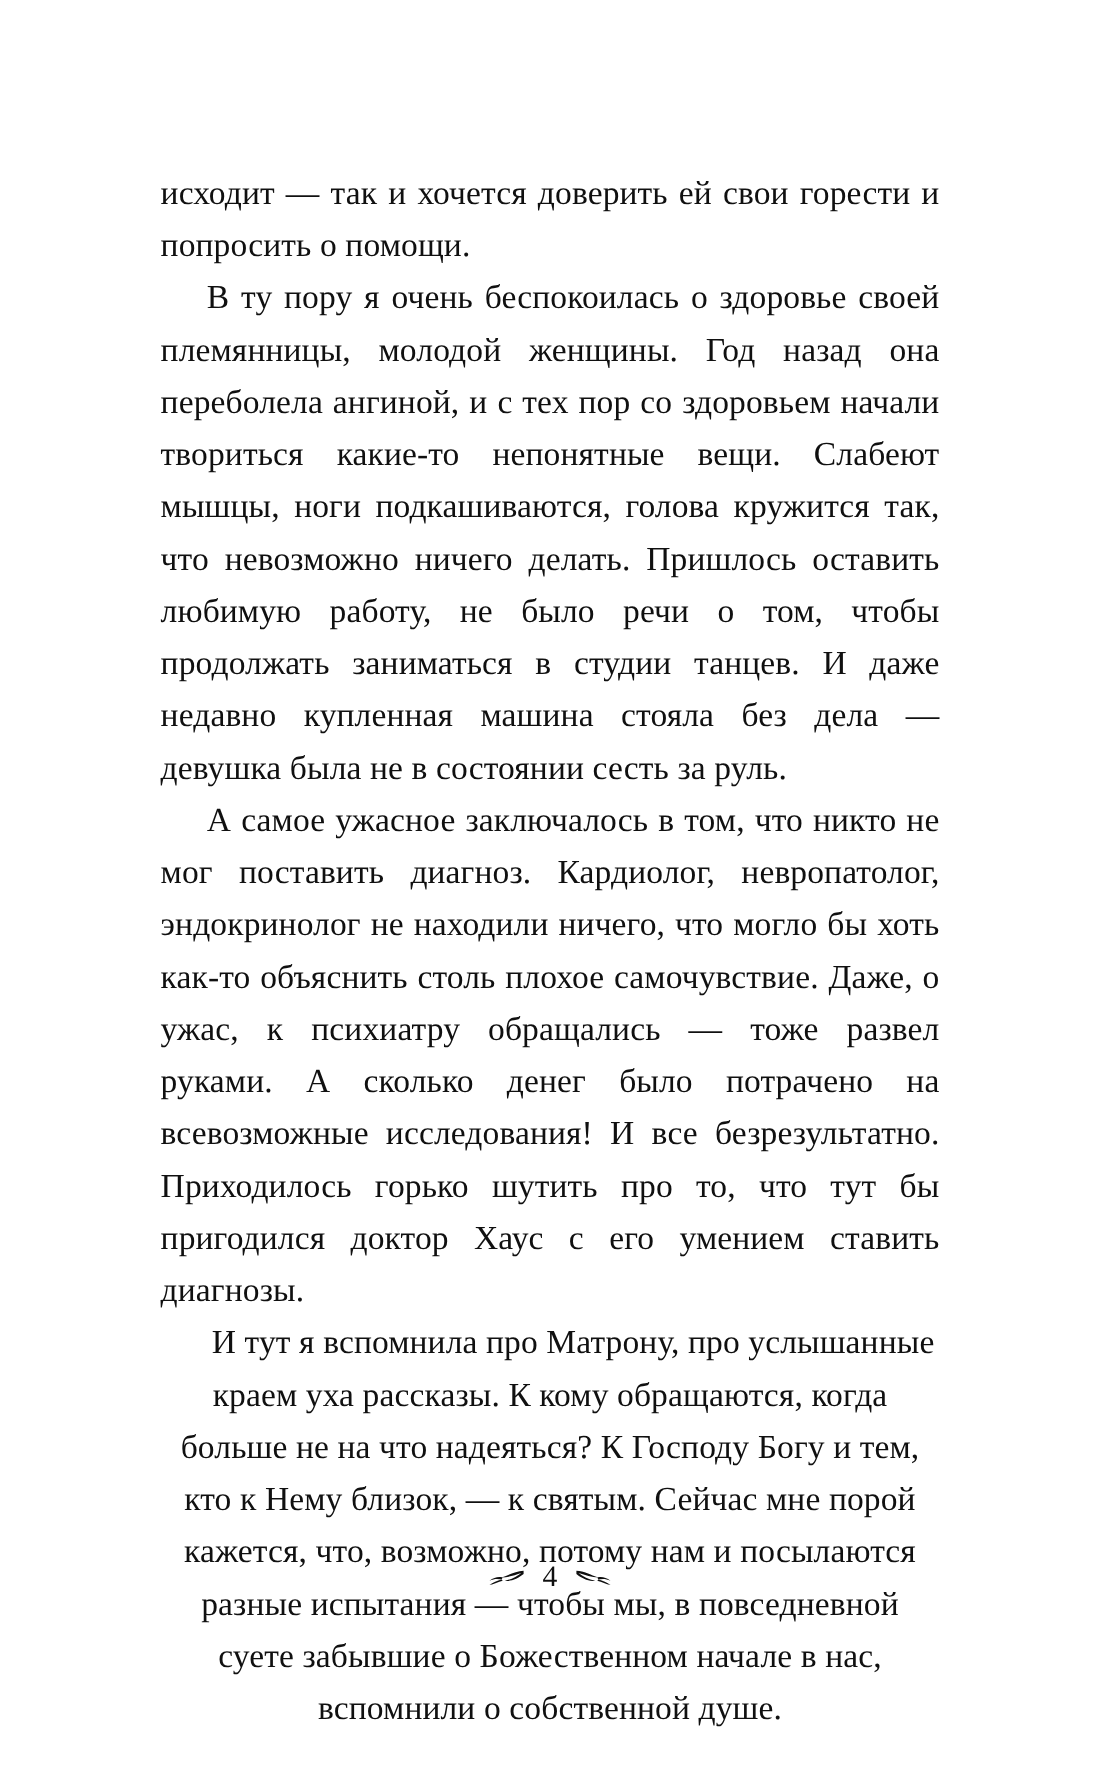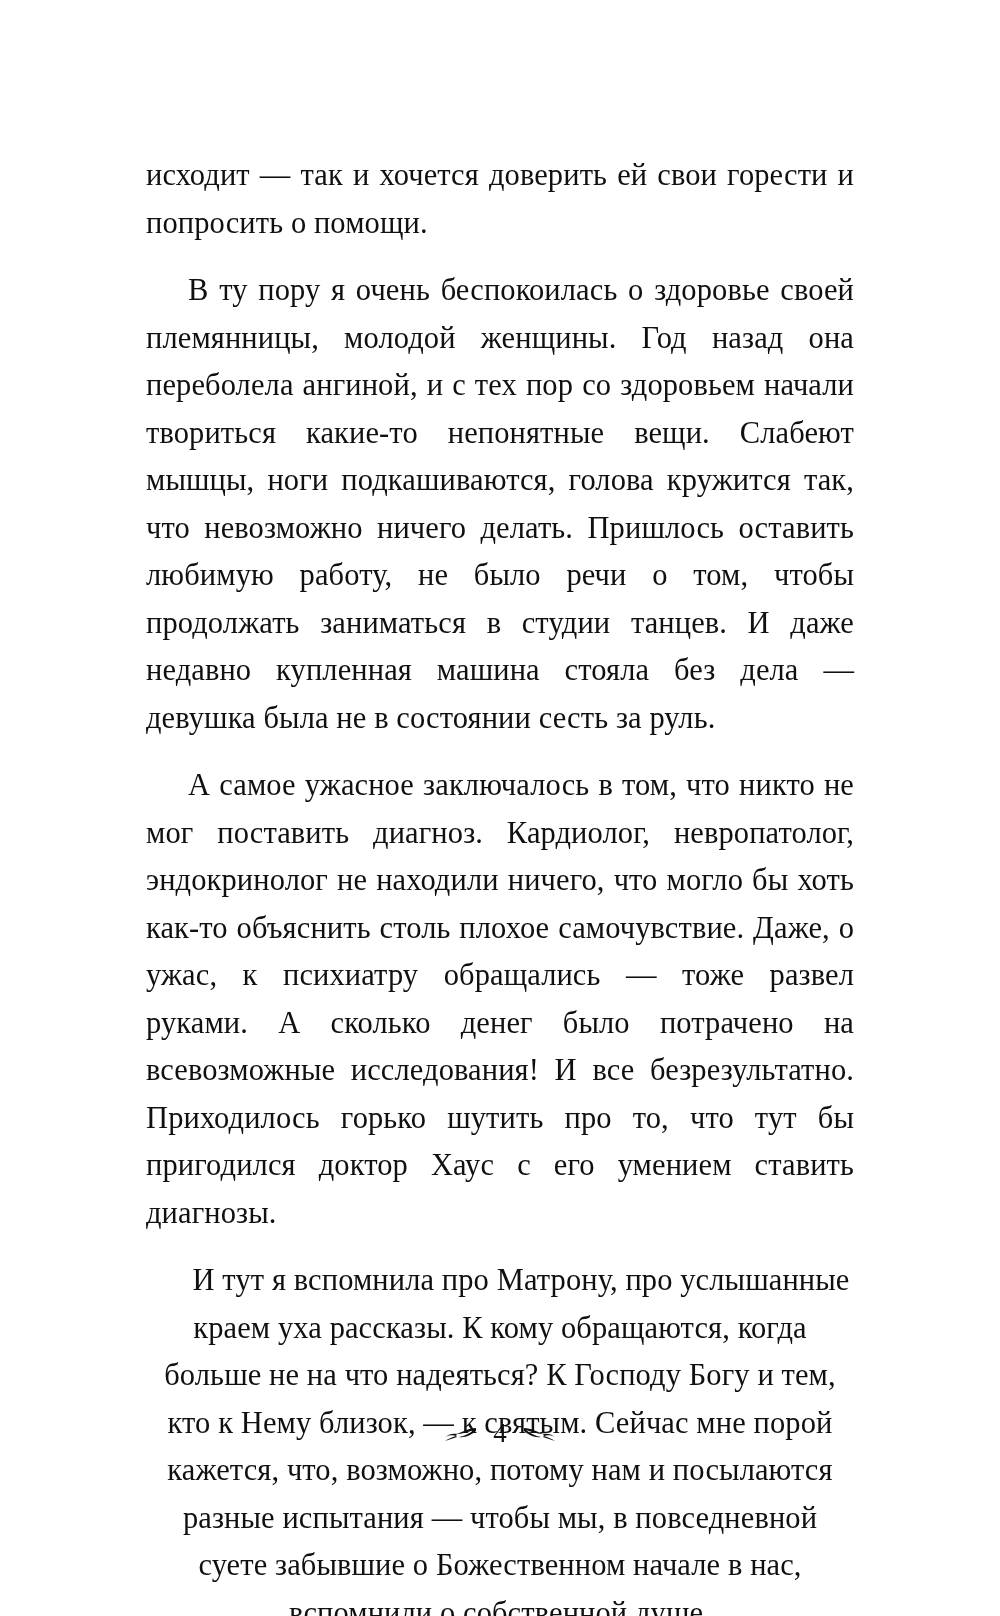--- a/index.html
+++ b/index.html
@@ -27,21 +27,20 @@
     text-align: justify;
     text-justify: inter-word;
     letter-spacing: 0.1px;
   }
   .para {
     margin: 0;
     text-indent: 0;
   }
   .para.indented {
     text-indent: 42px;
-    margin-top: 20px;
   }
   .para:last-child {
     text-align: center;
   }
   .footer {
     position: absolute;
     left: 0;
     top: 1420px;
     width: 1000px;
     display: flex;

